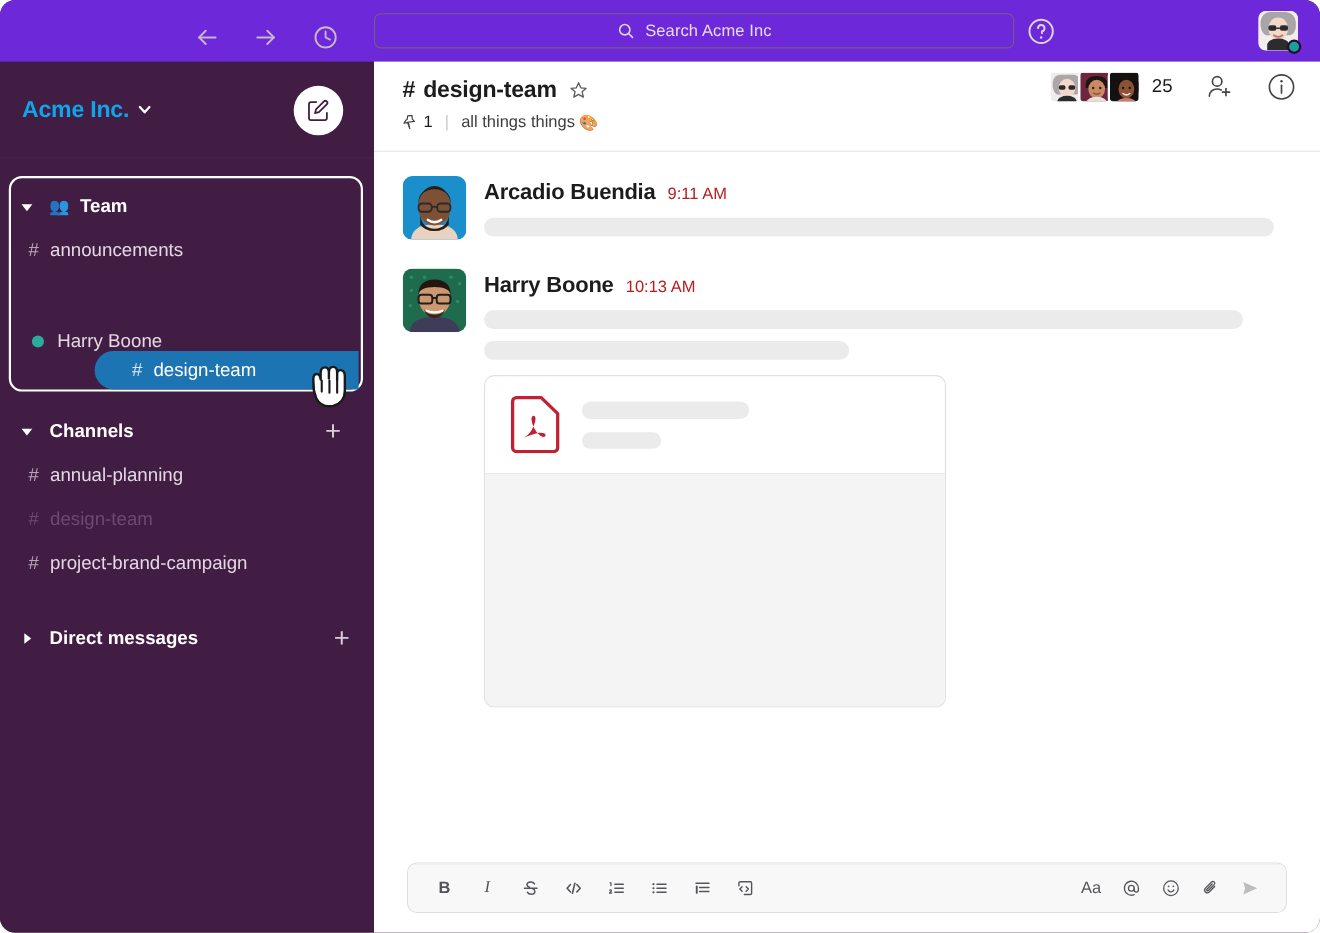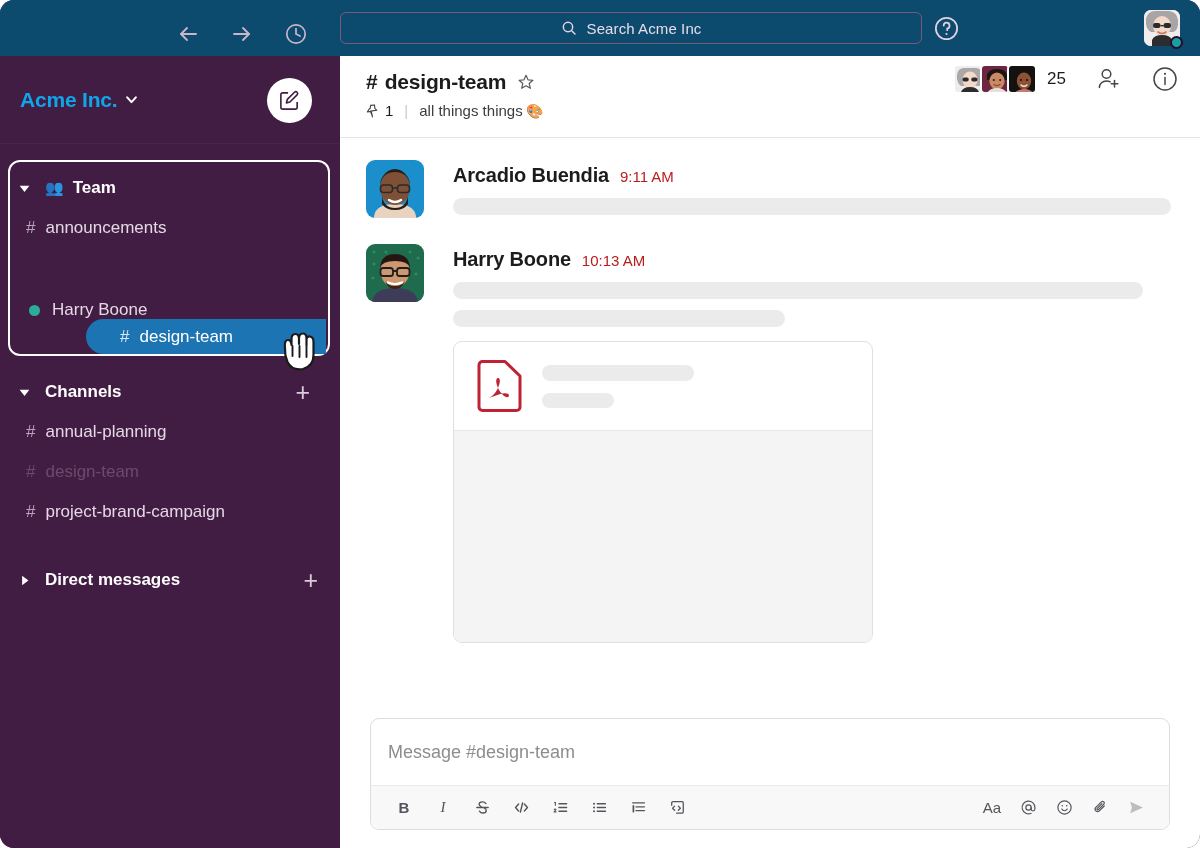--- a/index.html
+++ b/index.html
@@ -16,21 +16,21 @@
     width: 1200px; height: 848px;
     background: #3F0E40;
     border-radius: 14px;
     overflow: hidden;
   }
 
   
   .topbar {
     position: absolute; left: 0; top: 0;
     width: 1200px; height: 68px;
-    background: #0c4a6e;
+    background: #6d28d9;
     display: flex; align-items: center;
   }
   .nav-icons {
     display: flex; align-items: center; gap: 30px;
     margin-left: 176px;
   }
   .nav-ico { width: 24px; height: 24px; color: #C9B6CA; display: block; }
 
   .search-wrap {
     position: absolute; left: 340px; top: 12px;
@@ -165,21 +165,21 @@
   .face {
     width: 30px; height: 30px; border-radius: 5px;
     overflow: hidden; margin-right: -3px;
     border: 2px solid #ffffff;
   }
   .member-count { font-size: 17px; color: #1D1C1D; margin-left: 13px; font-weight: 500; }
   .hdr-ico { width: 26px; height: 26px; color: #454547; margin-left: 30px; }
 
   
   .messages { position: relative; padding: 22px 0 0 0; height: 600px; }
-  .msg { display: flex; padding: 0 28px 0 26px; margin-bottom: 18px; gap: 13px; }
+  .msg { display: flex; padding: 0 28px 0 26px; margin-bottom: 18px; }
   .msg-av {
     width: 58px; height: 58px; border-radius: 9px;
     overflow: hidden; flex: 0 0 auto; margin-right: 16px;
   }
   .msg-body { flex: 1 1 auto; padding-top: 4px; }
   .msg-head { display: flex; align-items: baseline; }
   .msg-author { font-size: 20px; font-weight: bold; color: #1D1C1D; letter-spacing: -.2px; }
   .msg-time { font-size: 15px; color: #b91c1c; margin-left: 11px; }
   .bar { background: #EBEBEB; border-radius: 9px; height: 17px; margin-top: 11px; }
 
@@ -512,23 +512,20 @@
                 <div class="bar" style="width:72px;height:15px;margin-top:12px;"></div>
               </div>
             </div>
             <div class="file-preview"></div>
           </div>
         </div>
       </div>
     </div>
 
     <div class="composer">
-      <div class="composer-input">
-        <span>Message #design-team</span>
-      </div>
       <div class="composer-tools">
         <span class="tool txt">B</span>
         <span class="tool txt-i">I</span>
         <span class="tool">
           <svg viewBox="0 0 20 20" fill="none" stroke="currentColor" stroke-width="1.6" stroke-linecap="round">
               <path d="M14 5.4C13.2 4 11.7 3.3 10 3.3c-2.4 0-4 1.2-4 3 0 1.4 1 2.2 2.6 2.7"></path>
               <path d="M6.4 14.3c.9 1.4 2.3 2.2 3.9 2.2 2.4 0 4.1-1.2 4.1-3 0-1.3-.8-2.2-2.2-2.8"></path>
               <line x1="3.3" y1="10" x2="16.7" y2="10"></line>
             </svg>
         </span>

